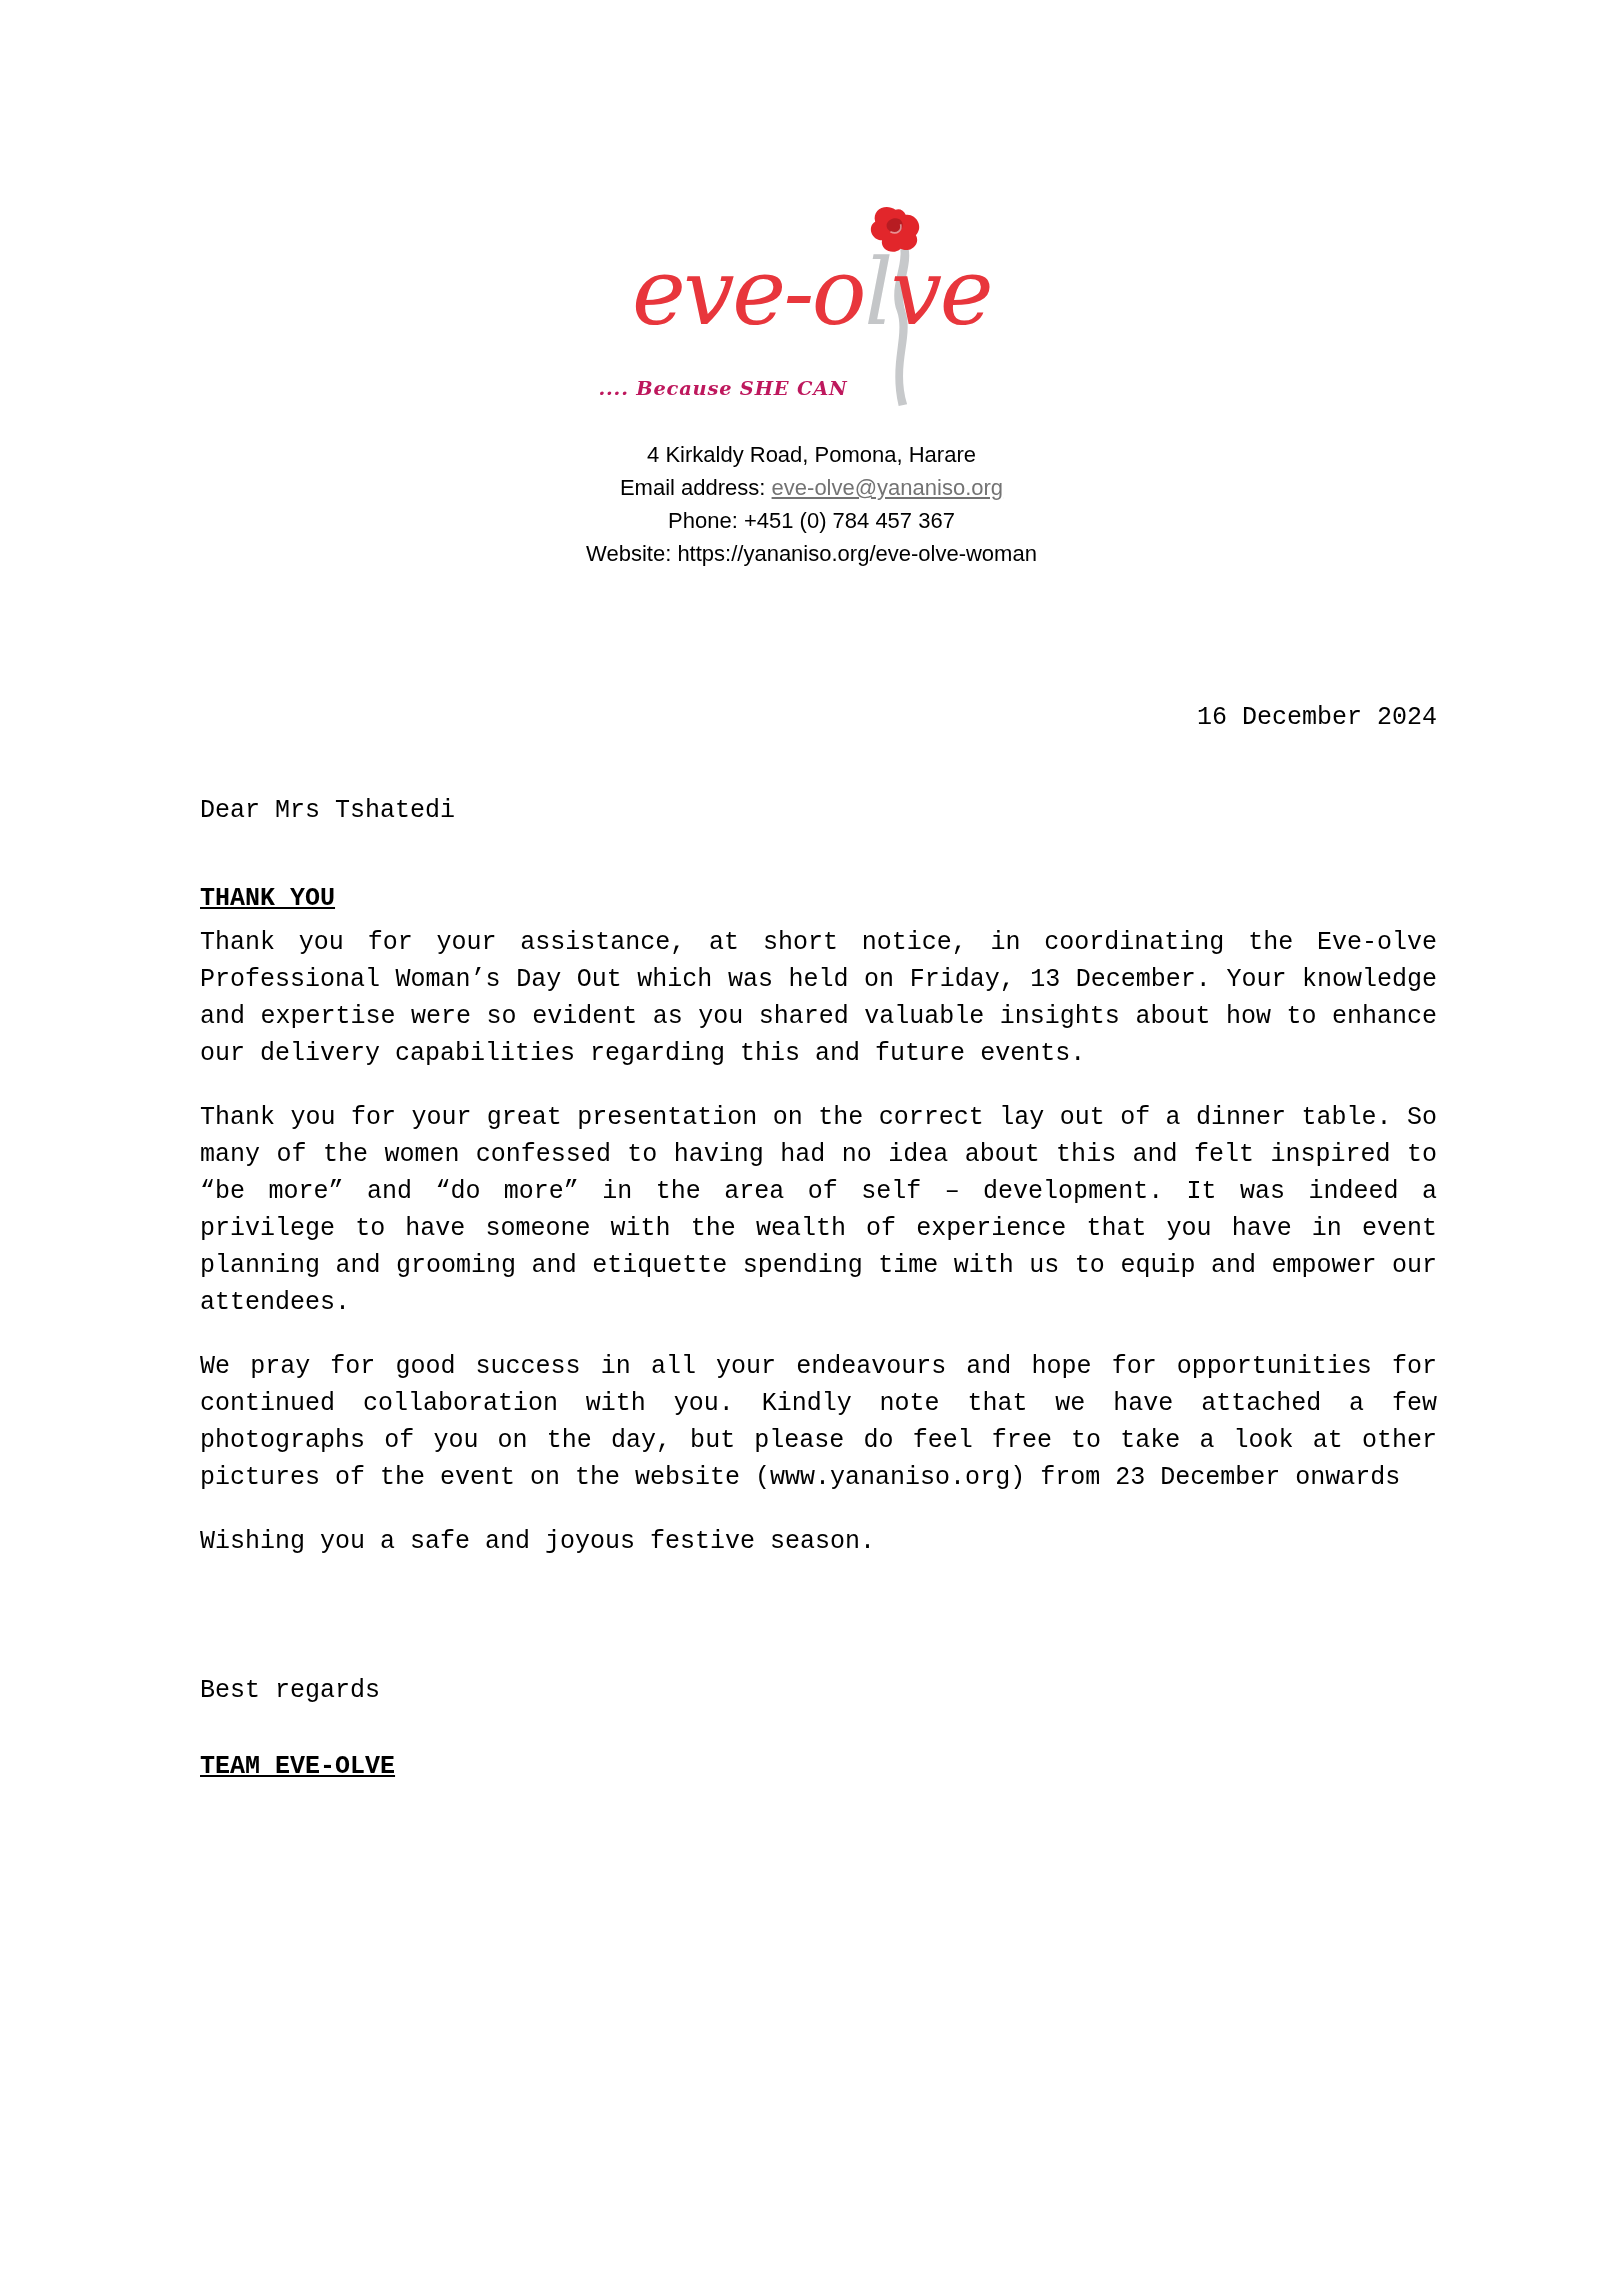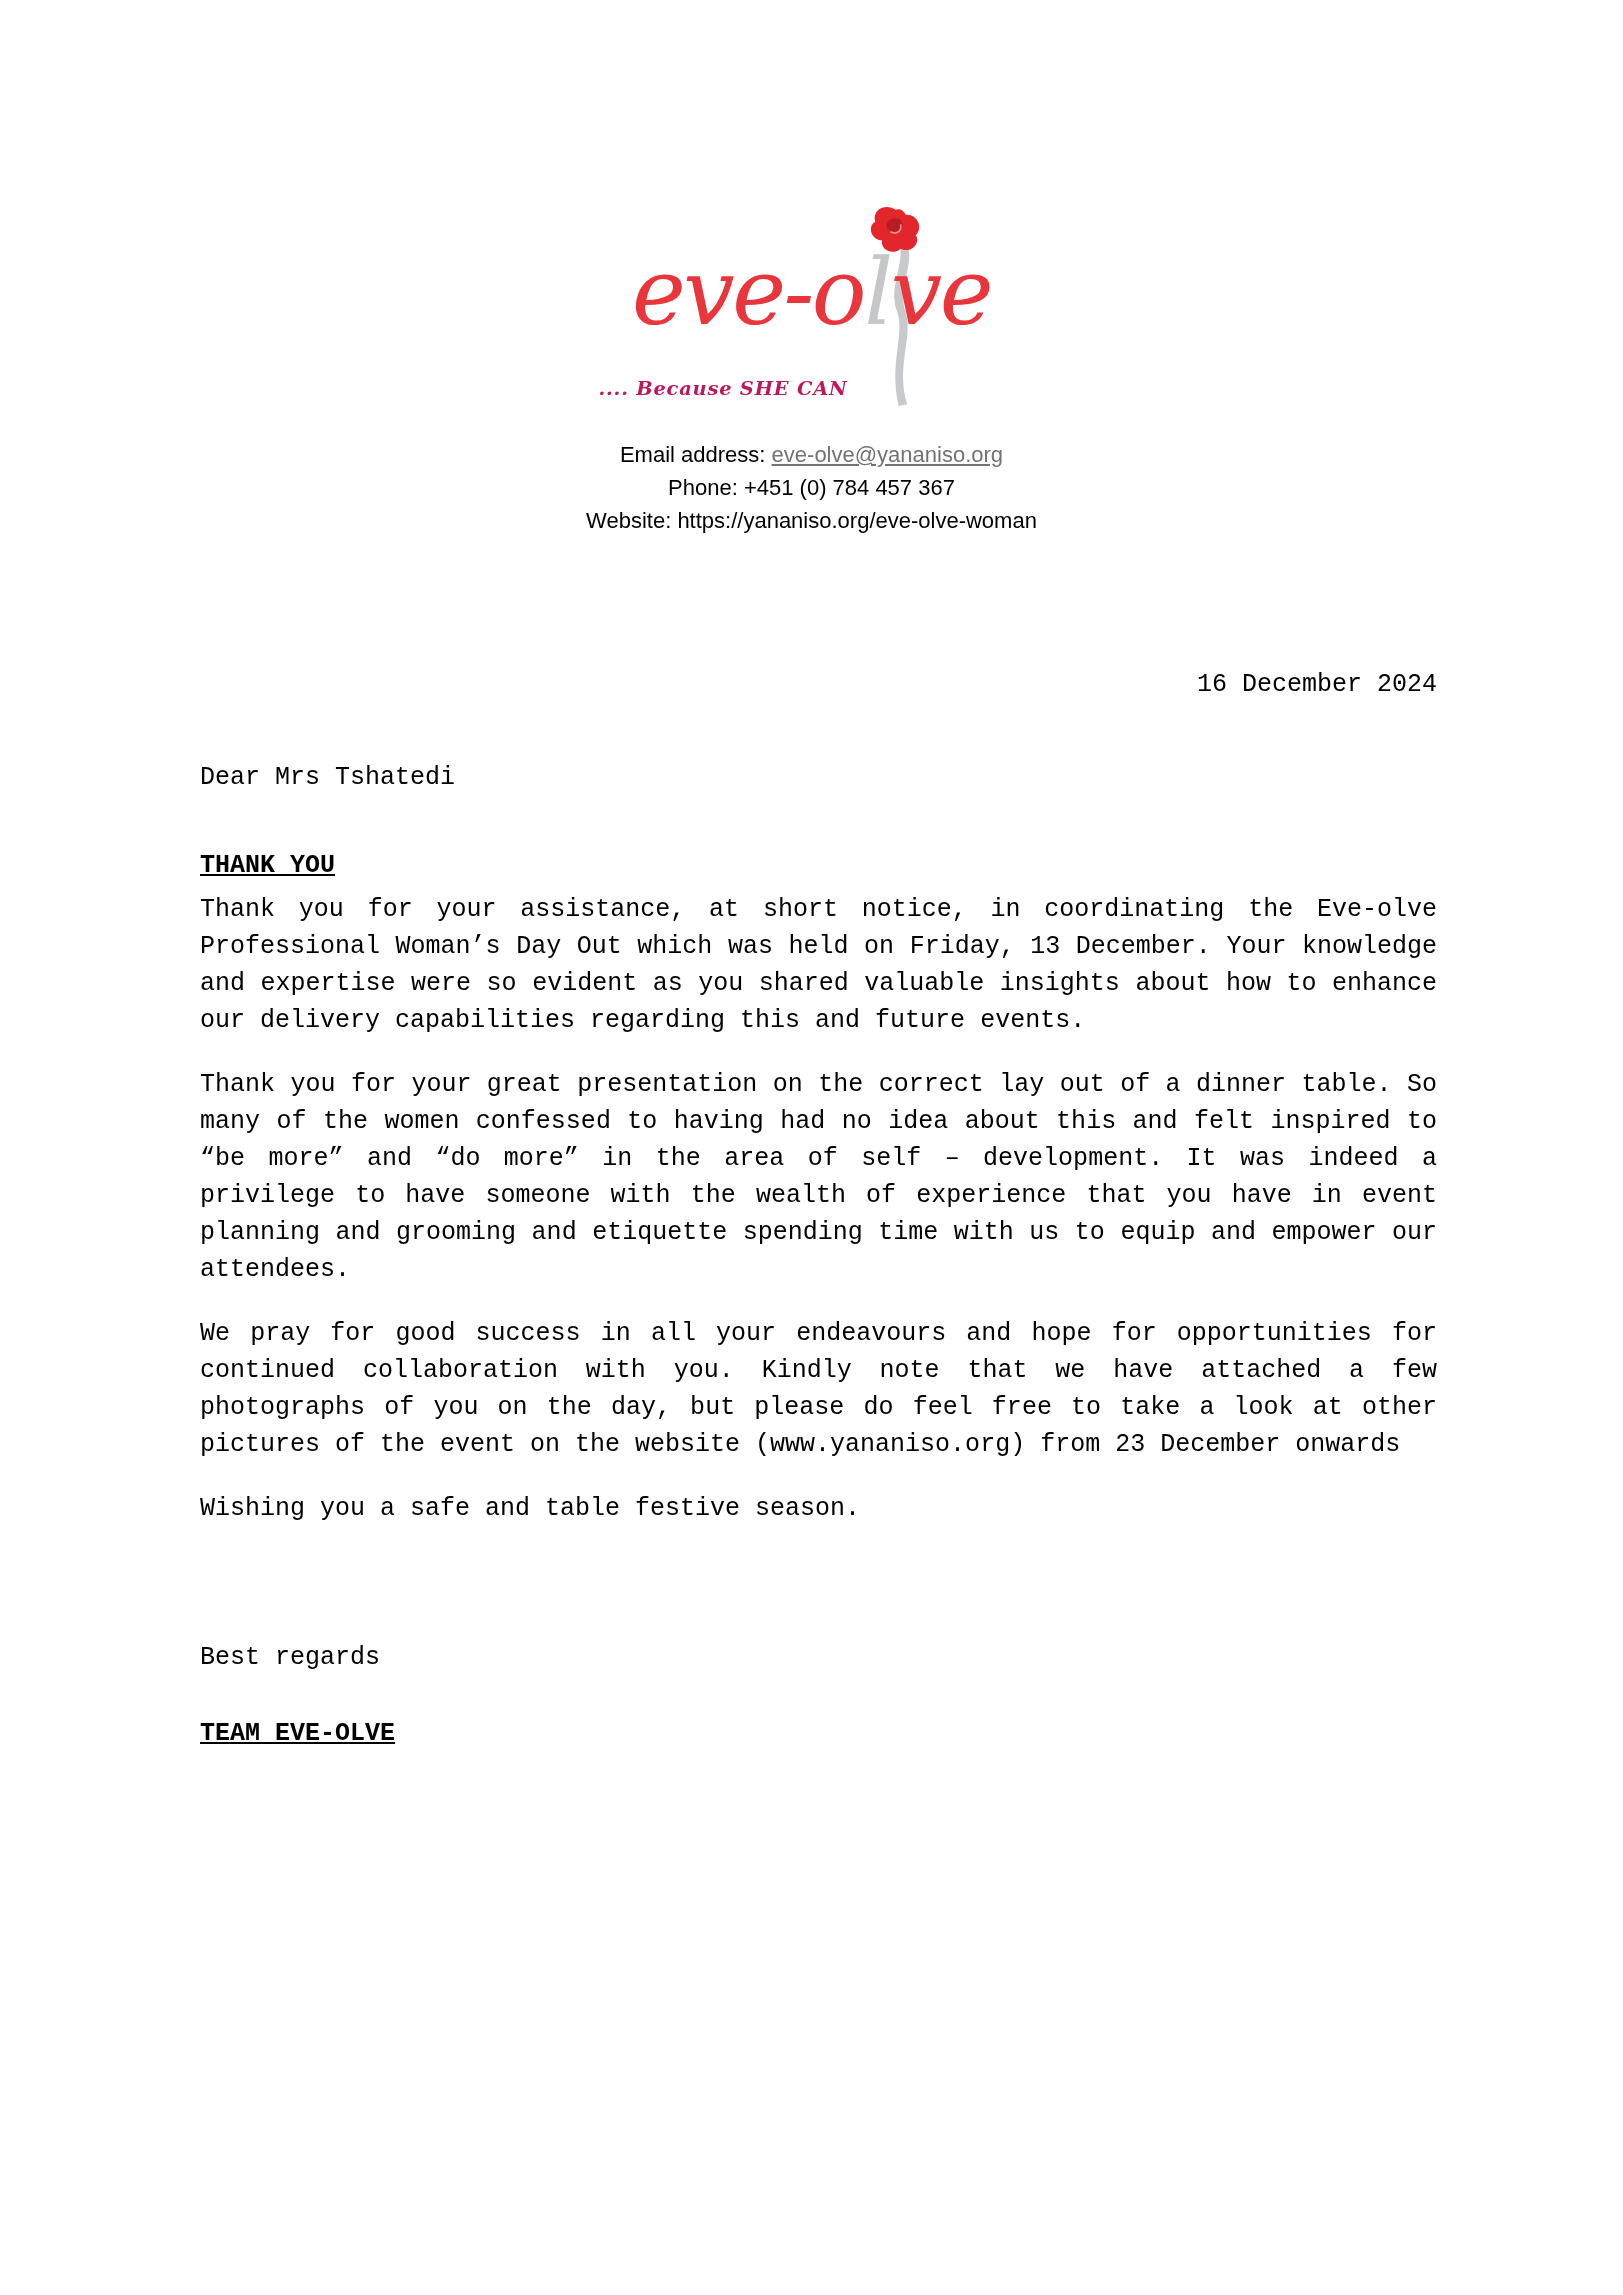--- a/index.html
+++ b/index.html
@@ -134,40 +134,41 @@
           <path fill="#e2262b" d="M36 8 C24 0 8 8 12 22 C2 28 8 44 20 44 C18 56 34 62 42 54 C54 60 66 48 60 38 C70 28 60 12 48 14 C46 8 40 6 36 8 Z"></path>
           <path fill="#b71c22" d="M36 18 c-8 0 -14 8 -8 14 c4 5 14 4 16 -3 c2 -6 -2 -11 -8 -11 z"></path>
           <path fill="none" stroke="#ffffff" stroke-width="2" opacity="0.5" d="M30 34 c8 4 14 -2 12 -9"></path>
         </svg>
       </span>
 
       <span class="tagline">.... Because SHE CAN</span>
     </div>
 
     <div class="address-block">
+      <div>4 Kirkaldy Road, Pomona, Harare</div>
       <div>
         <span>Email address:</span>
         <a class="email-link">eve-olve@yananiso.org</a>
       </div>
       <div>Phone: +451 (0) 784 457 367</div>
       <div>Website: https://yananiso.org/eve-olve-woman</div>
     </div>
   </div>
 
   <div class="letter-body">
     <div class="letter-date">16 December 2024</div>
 
     <div class="salutation">Dear Mrs Tshatedi</div>
 
     <div class="letter-heading">THANK YOU</div>
 
     <p class="body-para">Thank you for your assistance, at short notice, in coordinating the Eve-olve Professional Woman’s Day Out which was held on Friday, 13 December.  Your knowledge and expertise were so evident as you shared valuable insights about how to enhance our delivery capabilities regarding this and future events.</p>
     <p class="body-para">Thank you for your great presentation on the correct lay out of a dinner table.  So many of the women confessed to having had no idea about this and felt inspired to “be more” and “do more” in the area of self – development.  It was indeed a privilege to have someone with the wealth of experience that you have in event planning and grooming and etiquette spending time with us to equip and empower our attendees.</p>
     <p class="body-para">We pray for good success in all your endeavours and hope for opportunities for continued collaboration with you. Kindly note that we have attached a few photographs of you on the day, but please do feel free to take a look at other pictures of the event on the website (www.yananiso.org) from 23 December onwards</p>
-    <p class="body-para last">Wishing you a safe and table festive season.</p>
+    <p class="body-para last">Wishing you a safe and joyous festive season.</p>
 
     <div class="closing">Best regards</div>
 
     <div class="signature">TEAM EVE-OLVE</div>
   </div>
 
 </div>
 
 
 </body></html>

